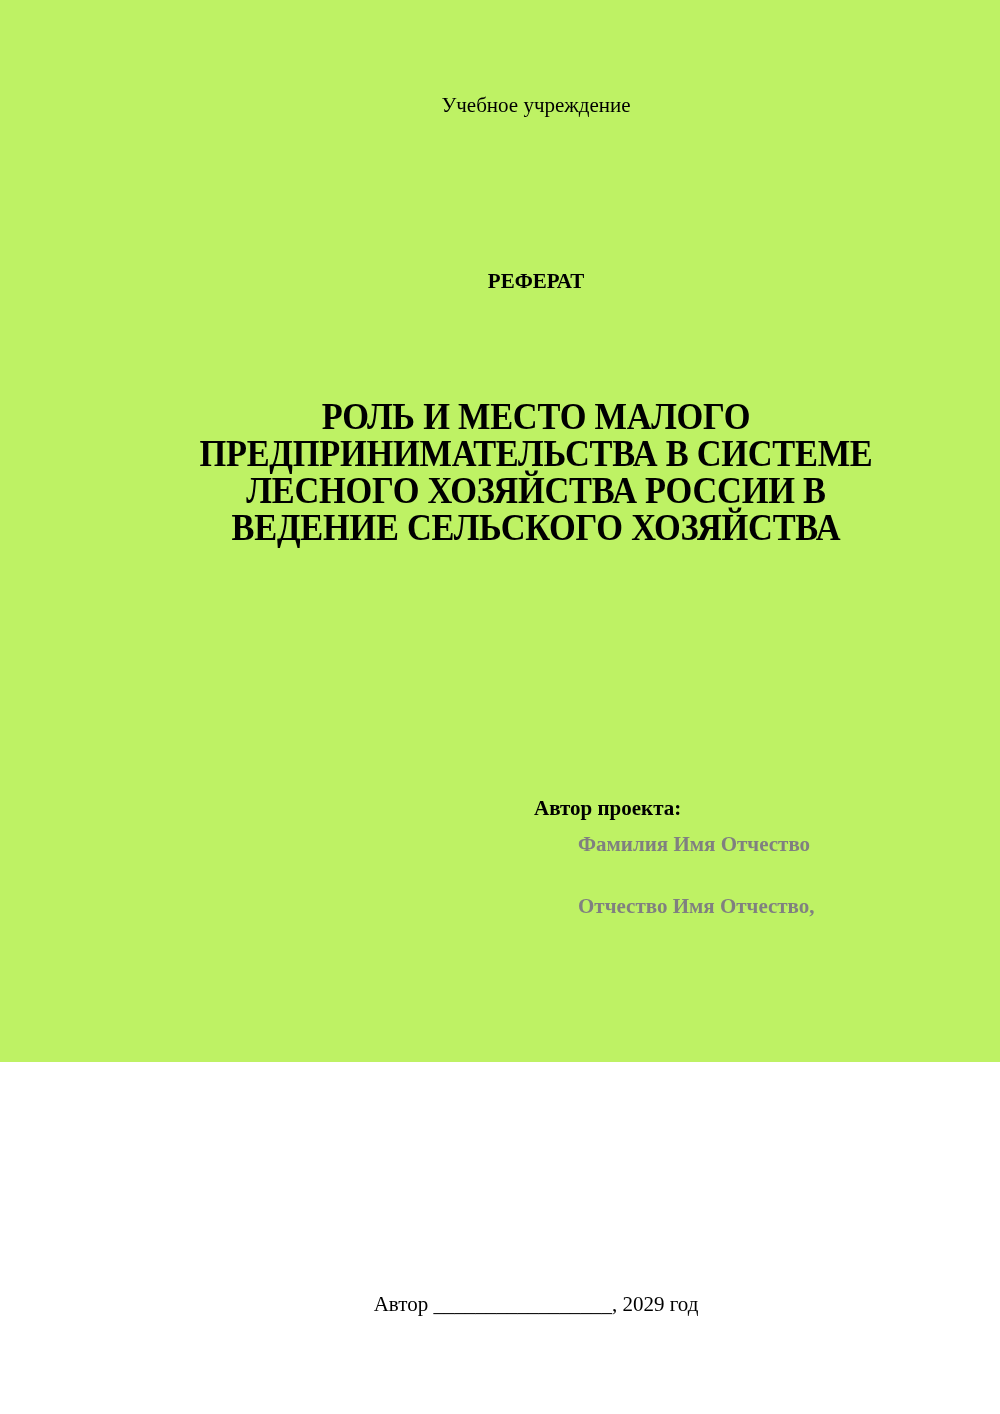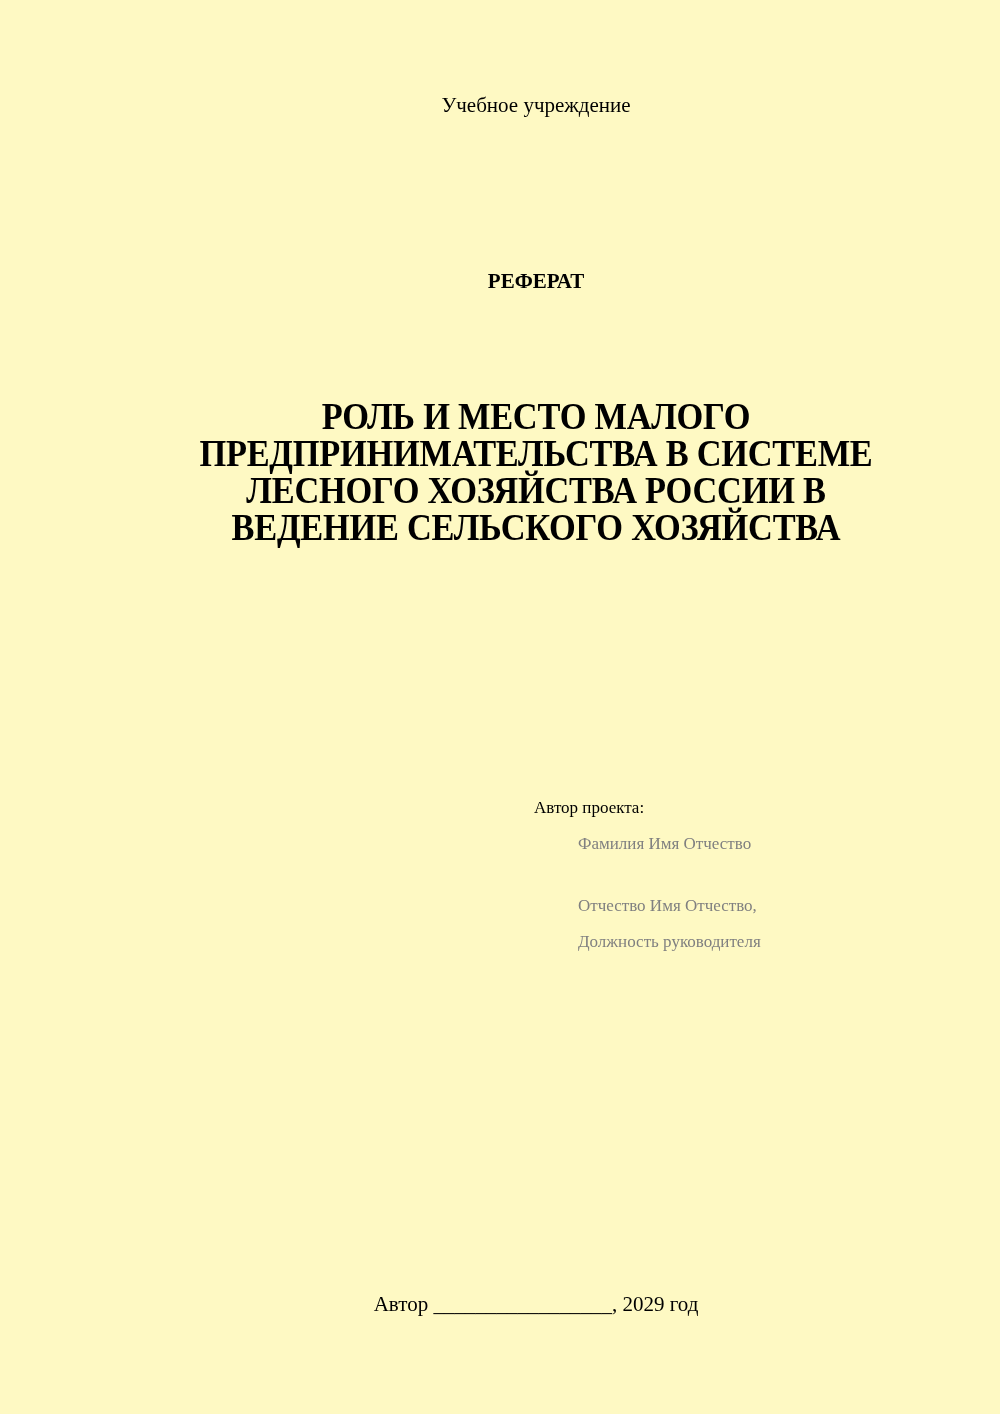--- a/index.html
+++ b/index.html
@@ -12,22 +12,22 @@
       height: 1414px;
       position: relative;
       overflow: hidden;
       font-family: "Liberation Serif", "DejaVu Serif", serif;
       color: #000000;
     }
     .page {
       position: absolute;
       left: 0; top: 0;
       width: 1000px;
-      height: 1414px;
-      background: #fef9c3;
+      height: 1062px;
+      background: #bef264;
     }
     .institution {
       position: absolute;
       top: 92px;
       left: 0;
       width: 1072px;
       text-align: center;
       font-size: 21px;
       line-height: 26px;
     }
@@ -55,22 +55,23 @@
       transform-origin: center top;
     }
     .title-line {
       display: block;
       white-space: nowrap;
     }
     .credits {
       position: absolute;
       top: 790px;
       left: 534px;
-      font-size: 17px;
+      font-size: 21px;
       line-height: 36px;
+      font-weight: bold;
     }
     .credit-label {
       color: #000000;
       display: block;
     }
     .credit-value {
       color: #808080;
       display: block;
       margin-left: 44px;
     }
@@ -104,19 +105,18 @@
     <span class="title-line">ВЕДЕНИЕ СЕЛЬСКОГО ХОЗЯЙСТВА</span>
   </div>
 
   <div class="credits">
     <div class="credit-block">
       <span class="credit-label">Автор проекта:</span>
       <span class="credit-value">Фамилия Имя Отчество</span>
     </div>
     <div class="credit-block">
       <span class="credit-value">Отчество Имя Отчество,</span>
-      <span class="credit-value">Должность руководителя</span>
     </div>
   </div>
 
   <div class="footer-line"><span>Автор</span> <span>_________________</span><span>, 2029 год</span></div>
 
 </div>
 
 </body></html>

